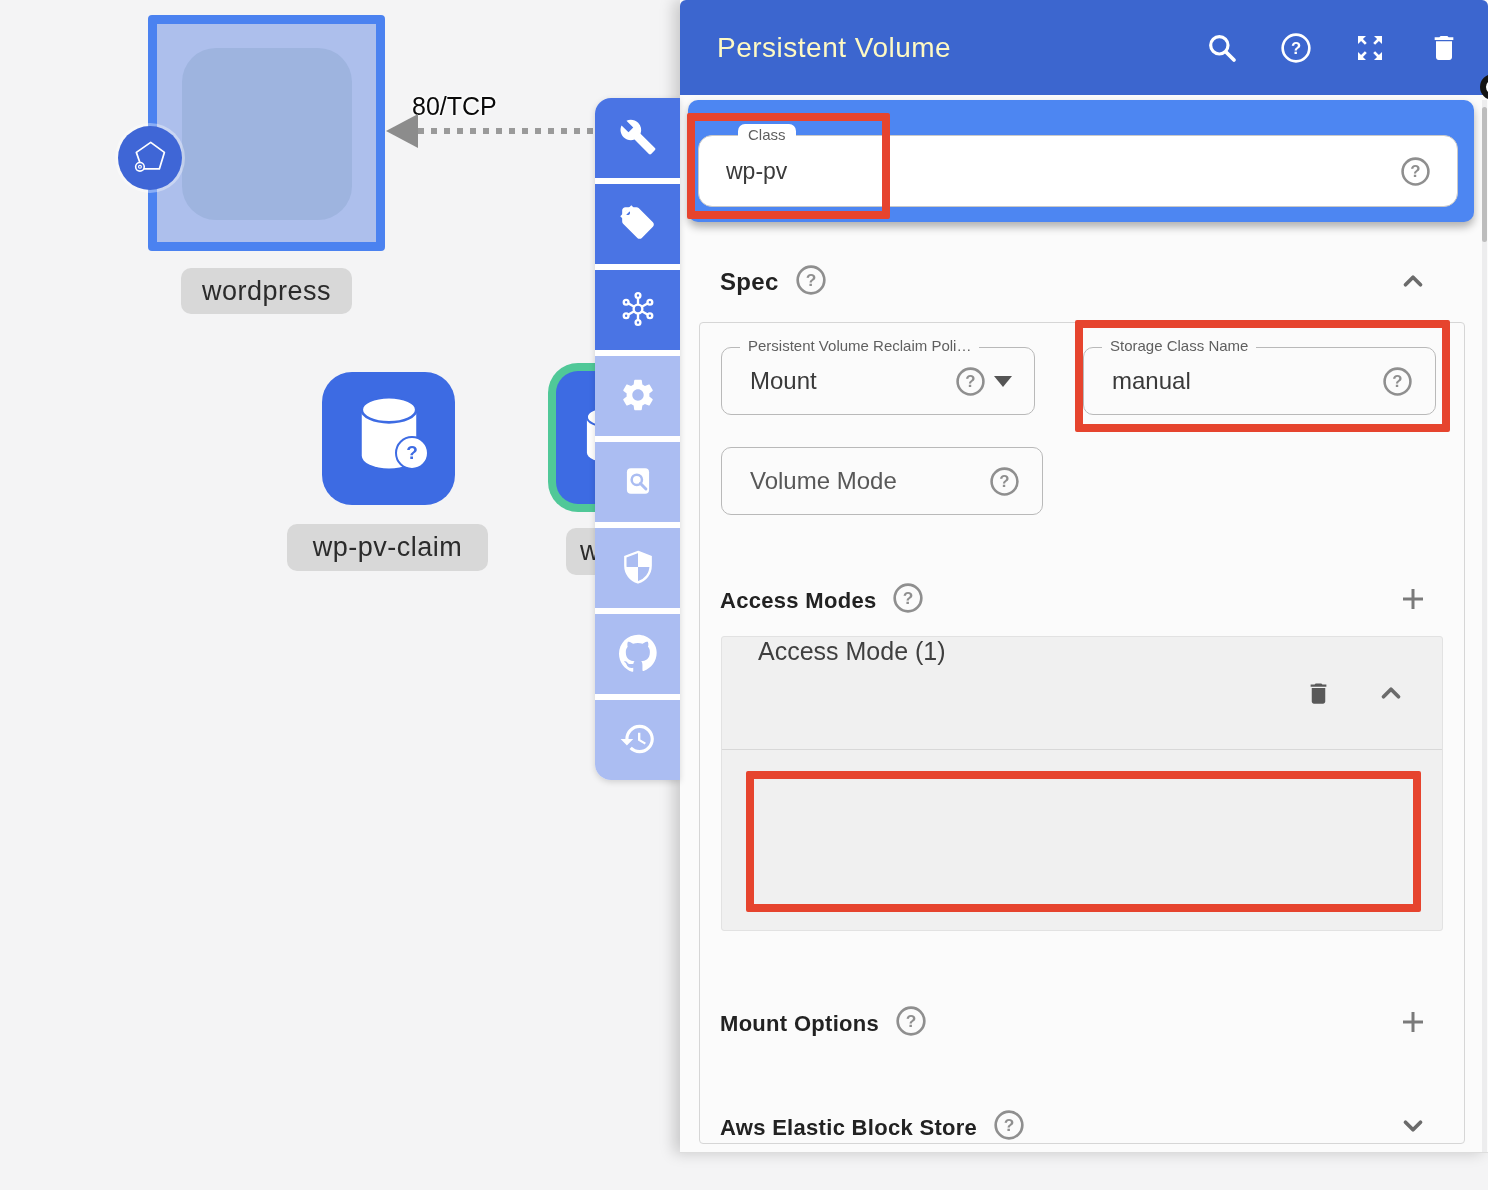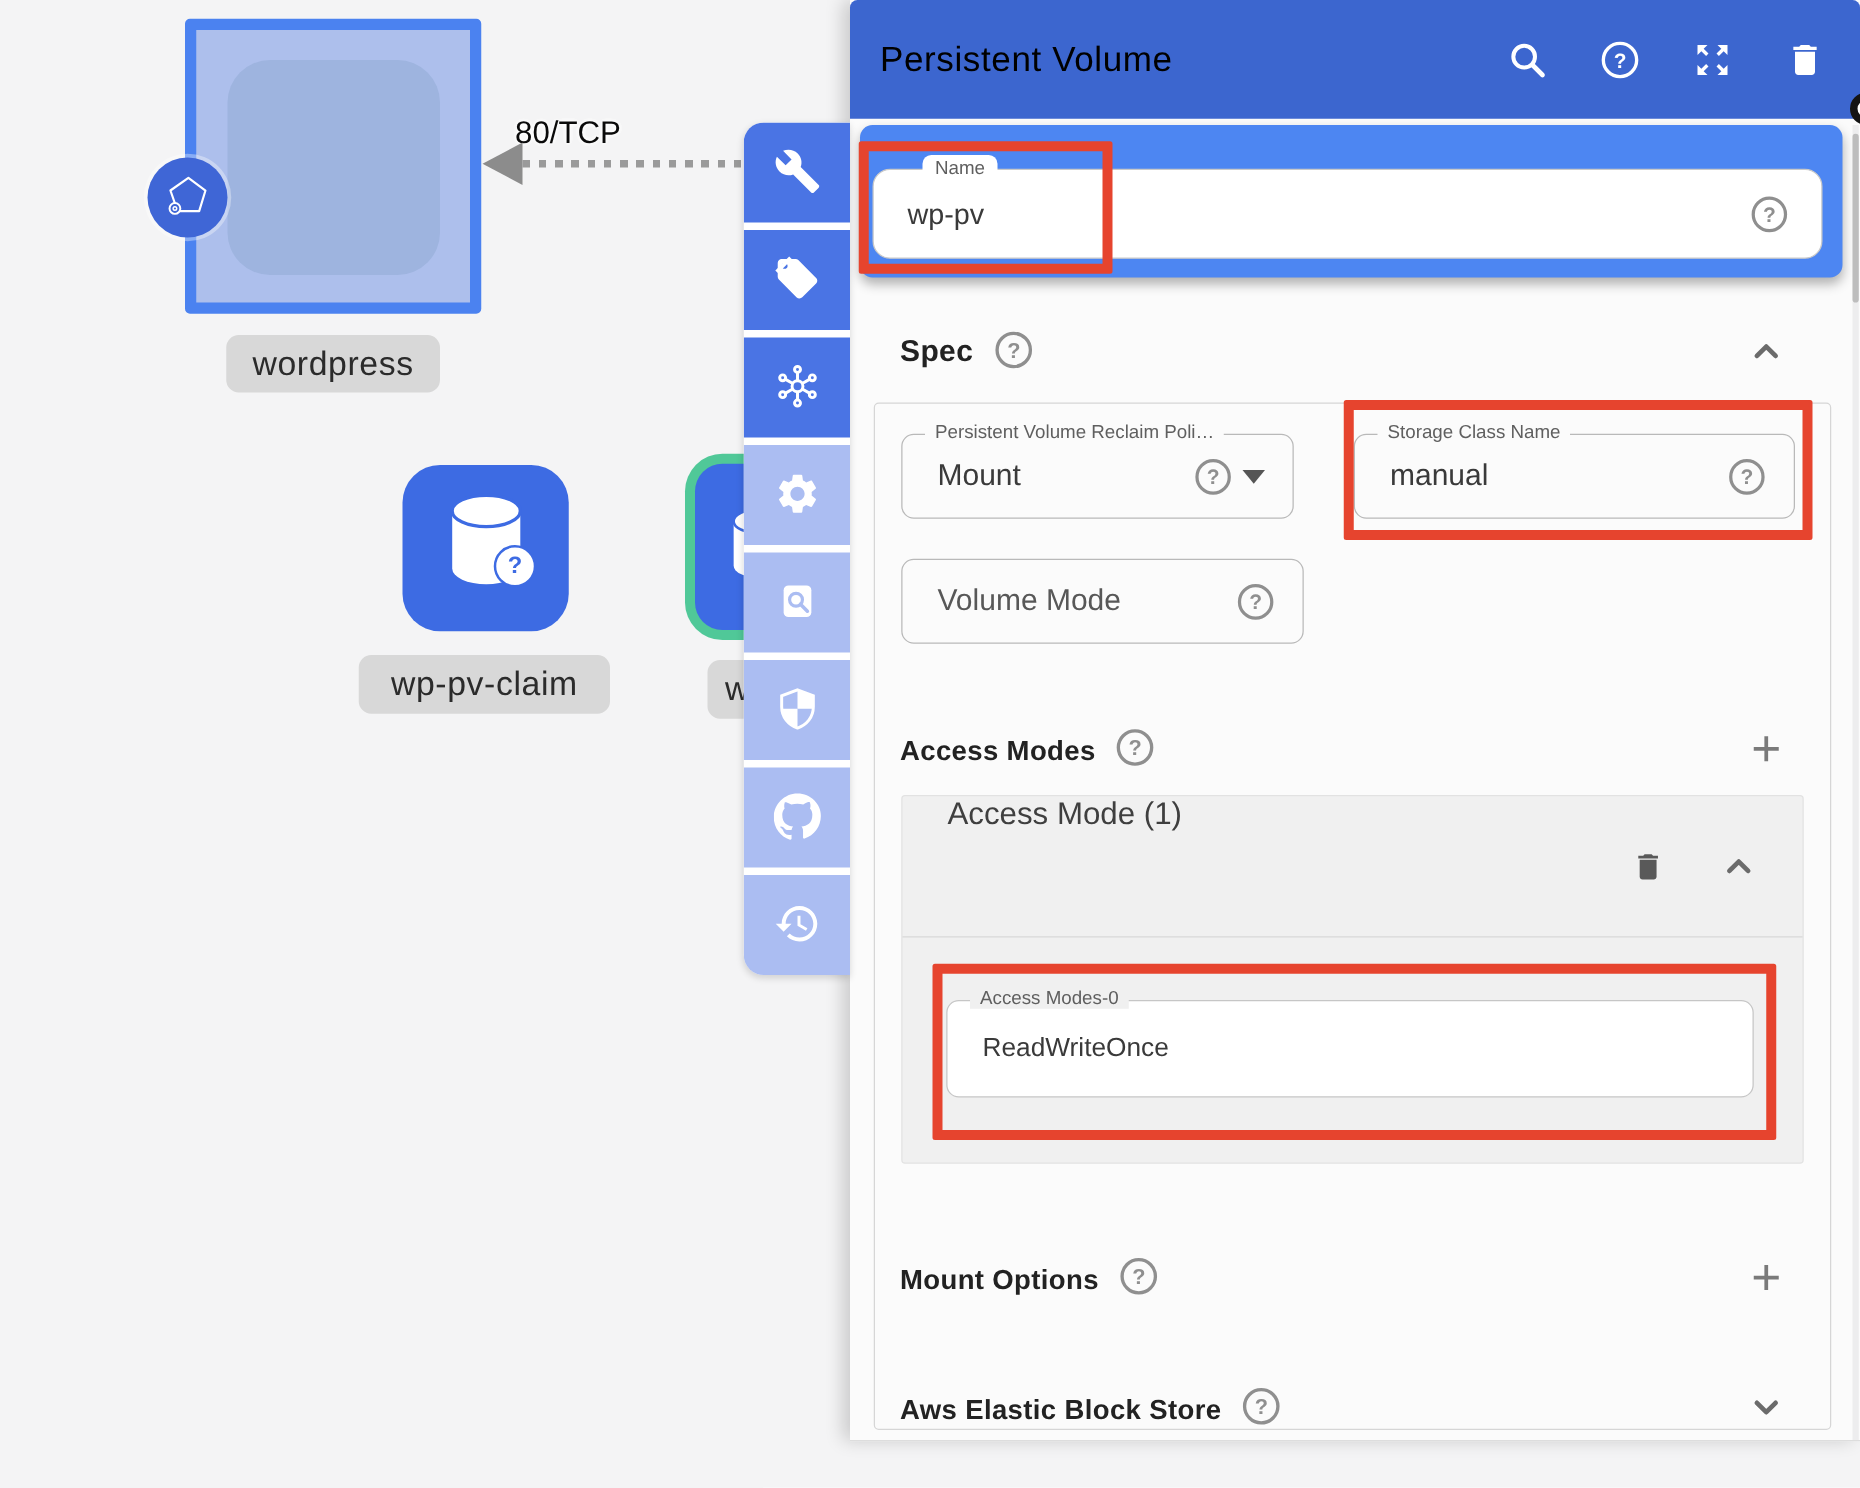--- a/index.html
+++ b/index.html
@@ -61,21 +61,21 @@
   .tbtn{width:85px;height:80px;display:flex;align-items:center;justify-content:center;border:none;padding:0;cursor:pointer}
   .tbtn.solid{background:var(--tool-blue)}
   .tbtn.lite{background:var(--tool-blue-light)}
   .tbtn svg{width:38px;height:38px}
 
   
   .panel{left:680px;top:0;width:808px;height:1152px;background:var(--panel-bg);z-index:4;
     box-shadow:-6px 0 14px rgba(0,0,0,.18);border-bottom:1px solid #ddd}
   .phead{position:absolute;left:0;top:0;width:808px;height:95px;background:var(--header-blue);border-radius:6px 6px 0 0;
     display:flex;align-items:center}
-  .ptitle{color:#000000;font-size:28px;font-weight:300;margin-left:24px;letter-spacing:.5px}
+  .ptitle{color:#fef9c3;font-size:28px;font-weight:300;margin-left:37px;letter-spacing:.5px}
   .hicons{margin-left:auto;margin-right:28px;display:flex;gap:42px;align-items:center}
   .hicons svg{width:32px;height:32px;display:block}
 
   .name-section{position:absolute;left:8px;top:100px;width:786px;height:122px;background:var(--section-blue);
     border-radius:10px;box-shadow:0 5px 9px rgba(0,0,0,.3)}
   .name-input{position:absolute;left:10px;top:35px;width:760px;height:72px;background:#fff;border-radius:14px;
     box-sizing:border-box;border:1px solid #c9c9c9;display:flex;align-items:center}
   .name-chip{position:absolute;left:39px;top:-12px;background:#fff;border-radius:7px;padding:2px 10px;
     font-size:15px;color:var(--label-ink)}
   .name-value{margin-left:27px;font-size:23px;color:var(--value-ink)}
@@ -259,21 +259,21 @@
         <span>
             <svg viewBox="0 0 24 24">
               <path fill="#fff" d="M6 19c0 1.1.9 2 2 2h8c1.1 0 2-.9 2-2V7H6v12zM19 4h-3.5l-1-1h-5l-1 1H5v2h14V4z"></path>
             </svg>
           </span>
       </span>
     </div>
 
     <div class="name-section">
       <div class="name-input">
-        <span class="name-chip">Name</span>
+        <span class="name-chip">Class</span>
         <span class="name-value">wp-pv</span>
         <span class="hc" style="margin-left:auto;margin-right:26px">
           <svg viewBox="0 0 24 24">
               <circle cx="12" cy="12" r="10" fill="none" stroke="#8f8f8f" stroke-width="2"></circle>
               <text x="12" y="16.5" text-anchor="middle" font-size="13" font-weight="bold" fill="#8f8f8f" font-family="Liberation Sans, sans-serif">?</text>
             </svg>
         </span>
       </div>
     </div>
 
@@ -360,24 +360,20 @@
             </span>
           <span class="chev">
               <svg viewBox="0 0 24 24">
                 <polyline points="6,15 12,9 18,15" fill="none" stroke="#6b6b6b" stroke-width="3" stroke-linecap="round" stroke-linejoin="round"></polyline>
               </svg>
             </span>
         </span>
       </div>
     </div>
 
-    <div class="field am-field">
-      <span class="flabel">Access Modes-0</span>
-      <span class="fvalue">ReadWriteOnce</span>
-    </div>
 
     <div class="sec-row" style="top:987px">
       <span class="sec-title">Mount Options</span>
       <span class="hc row-help">
           <svg viewBox="0 0 24 24">
             <circle cx="12" cy="12" r="10" fill="none" stroke="#8f8f8f" stroke-width="2"></circle>
             <text x="12" y="16.5" text-anchor="middle" font-size="13" font-weight="bold" fill="#8f8f8f" font-family="Liberation Sans, sans-serif">?</text>
           </svg>
         </span>
       <span class="row-right plus">

